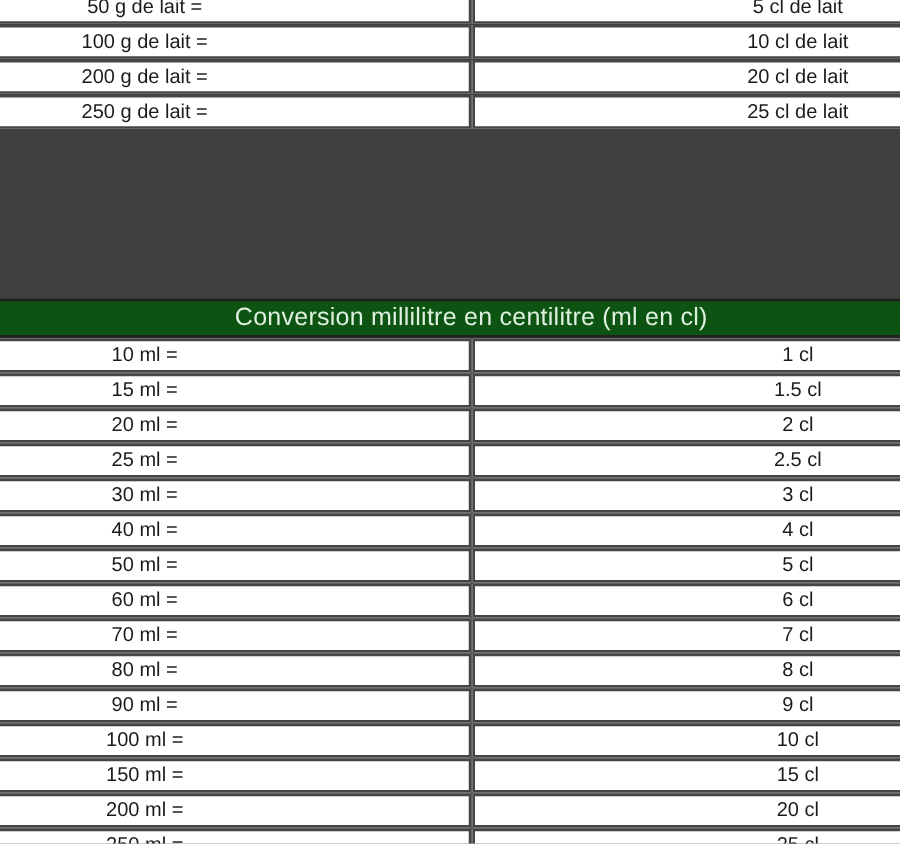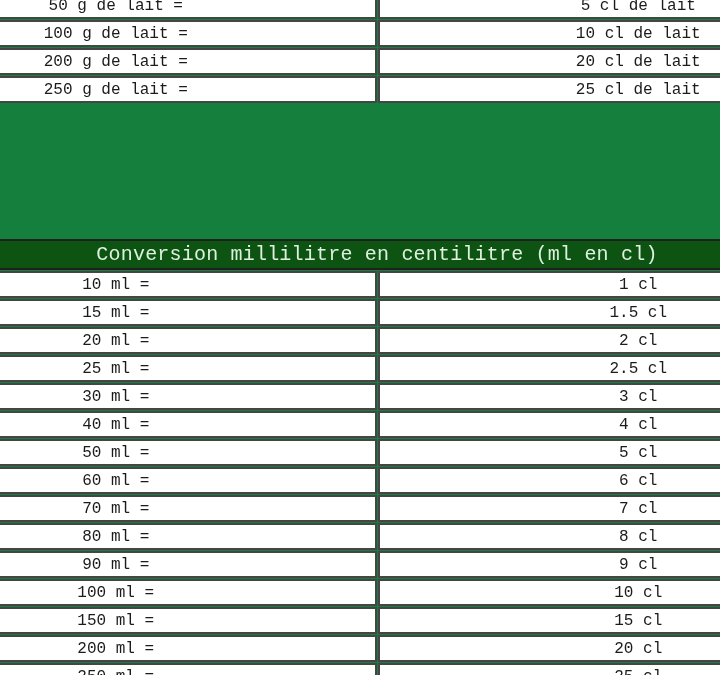--- a/index.html
+++ b/index.html
@@ -7,22 +7,21 @@
     padding: 0;
     overflow: hidden;
     background: #ffffff;
     font-family: "Liberation Sans", sans-serif;
   }
   .viewport {
     position: relative;
     width: 720px;
     height: 675px;
     overflow: hidden;
-    background: #15803d;
-    font-family: Liberation Mono, monospace;
+    background: #404040;
   }
   table.conv {
     position: absolute;
     left: -146px;
     width: 1046px;
     border-collapse: separate;
     border-spacing: 1px;
     table-layout: fixed;
   }
   table.conv td {

